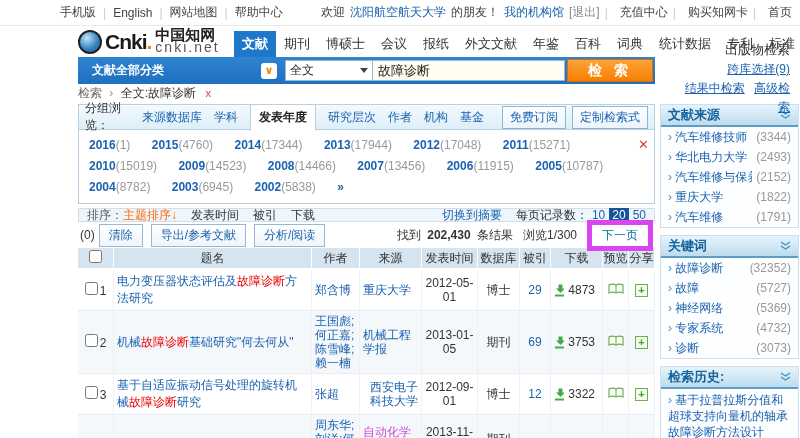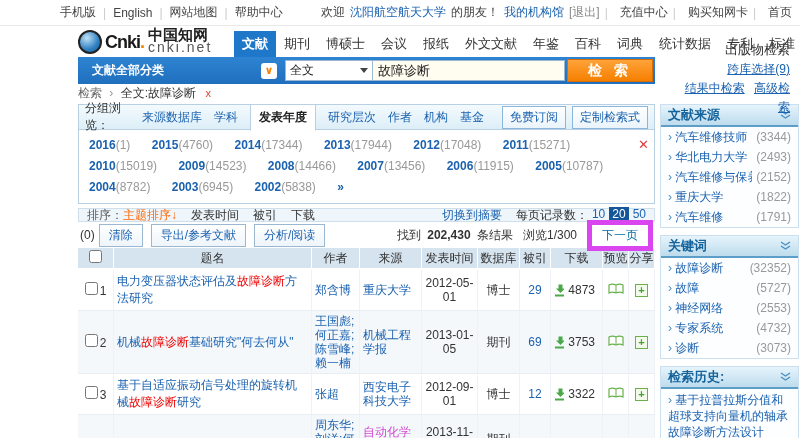--- a/index.html
+++ b/index.html
@@ -12,21 +12,21 @@
   #topbar .sep { color:#ccc; margin:0 7px; }
   #topbar .right { margin-left:auto; display:flex; align-items:center; white-space:nowrap; }
   #topbar .right > * { margin-left:5px; }
   #topbar .org { color:#1b62b0; }
   #topbar .logout { color:#888; }
 
   
   #header { position:relative; height:31px; padding-left:78px; display:flex; align-items:flex-end; }
   #logo { position:absolute; left:78px; top:1px; width:150px; height:30px; display:flex; align-items:center; }
   #logo .globe { width:24px; height:24px; border-radius:50%; background:radial-gradient(circle at 35% 30%, #bfe3f7, #2f7fc1 60%, #1b5e9e); border:2px solid #222; margin-right:3px; }
-  #logo .en { font-size:18px; font-weight:bold; color:#1a1a1a; letter-spacing:-1px; }
+  #logo .en { font-size:21px; font-weight:bold; color:#1a1a1a; letter-spacing:-1px; }
   #logo .dot { color:#f08300; }
   #logo .cnwrap { margin-left:4px; line-height:11px; }
   #logo .cn { font-family:Liberation Mono, monospace; font-weight:bold; font-size:15px; color:#222; }
   #logo .domain { font-size:14px; color:#555; letter-spacing:2px; }
   #nav { display:flex; align-items:flex-end; margin-left:156px; height:26px; }
   #nav .item { font-size:13px; color:#333; padding:4px 8px; white-space:nowrap; }
   #nav .item.active { background:#1e77c8; color:#fff; font-weight:bold;text-align:right; }
 
   
   #rightmini { position:absolute; right:10px; top:40px; width:120px; text-align:right; line-height:19px; z-index:5; }
@@ -67,21 +67,21 @@
   #years .yr b { color:#1b62b0; }
   #years .yr i { font-style:normal; color:#999; }
   #years .close { position:absolute; right:5px; top:4px; color:#e03c3c; font-weight:bold; font-size:13px; }
   #years .more { color:#1b62b0; font-weight:bold; }
 
   
   #sortbar { margin-top:4px; border:1px solid #cfe0ec; background:#eef6fb; height:14px; display:flex; align-items:center; padding:0 8px; }
   #sortbar .lbl { color:#555; }
   #sortbar .primary { color:#f60; margin-right:14px; }
   #sortbar .opt { color:#333; margin-right:14px; }
-  #sortbar .right { margin-left:auto; display:flex; }
+  #sortbar .right { margin-left:auto; display:flex; align-items:center; }
   #sortbar .switch { color:#1b62b0; margin-right:14px; }
   #sortbar .pp { color:#1b62b0; margin-left:4px; }
   #sortbar .pp.active { background:#15559a; color:#fff; padding:0 3px; }
 
   
   #actionbar { height:26px; display:flex; align-items:center; padding:2px 2px; }
   #actionbar .cnt { color:#333; margin-right:4px; }
   #actionbar .abtn { border:1px solid #9bb8d3; background:linear-gradient(#fff,#eef5fb); color:#1b62b0; padding:2px 9px; margin-right:8px; white-space:nowrap; }
   #actionbar .right { margin-left:auto; display:flex; align-items:center; }
   #actionbar .found { color:#333; }
@@ -354,21 +354,21 @@
           <td class="center"><span class="plusbox">+</span></td>
         </tr>
 
         <tr style="height:40px;">
           <td class="center"><input type="checkbox" style=""><span class="rownum">3</span></td>
           <td class="title"><a><span>基于自适应振动信号处理的旋转机械</span><span class="kw">故障诊断</span><span>研究</span></a></td>
           <td class="authors">
                 <a>张超</a>
               </td>
           <td class="src">
-                <a style="color: rgb(27, 98, 176);">西安电子科技大学</a>
+                <a style="color: rgb(27, 98, 176); text-align: right;">西安电子科技大学</a>
               </td>
           <td class="center">2012-09-01</td>
           <td class="center">博士</td>
           <td class="center cited"><a>12</a></td>
           <td>
                 <span class="dlcell">
                   <svg width="13" height="13">
                     <polygon points="6.5,9 2,4.5 4.5,4.5 4.5,0.5 8.5,0.5 8.5,4.5 11,4.5" fill="#4aa84a"></polygon>
                     <rect x="1" y="10.5" width="11" height="2" fill="#4aa84a"></rect>
                   </svg>
@@ -443,21 +443,21 @@
         <div class="item">
             <span class="lab">故障诊断</span>
             <span class="cnt">(32352)</span>
           </div>
         <div class="item">
             <span class="lab">故障</span>
             <span class="cnt">(5727)</span>
           </div>
         <div class="item">
             <span class="lab">神经网络</span>
-            <span class="cnt">(2553)</span>
+            <span class="cnt">(5369)</span>
           </div>
         <div class="item">
             <span class="lab">专家系统</span>
             <span class="cnt">(4732)</span>
           </div>
         <div class="item">
             <span class="lab">诊断</span>
             <span class="cnt">(3073)</span>
           </div>
       </div>

